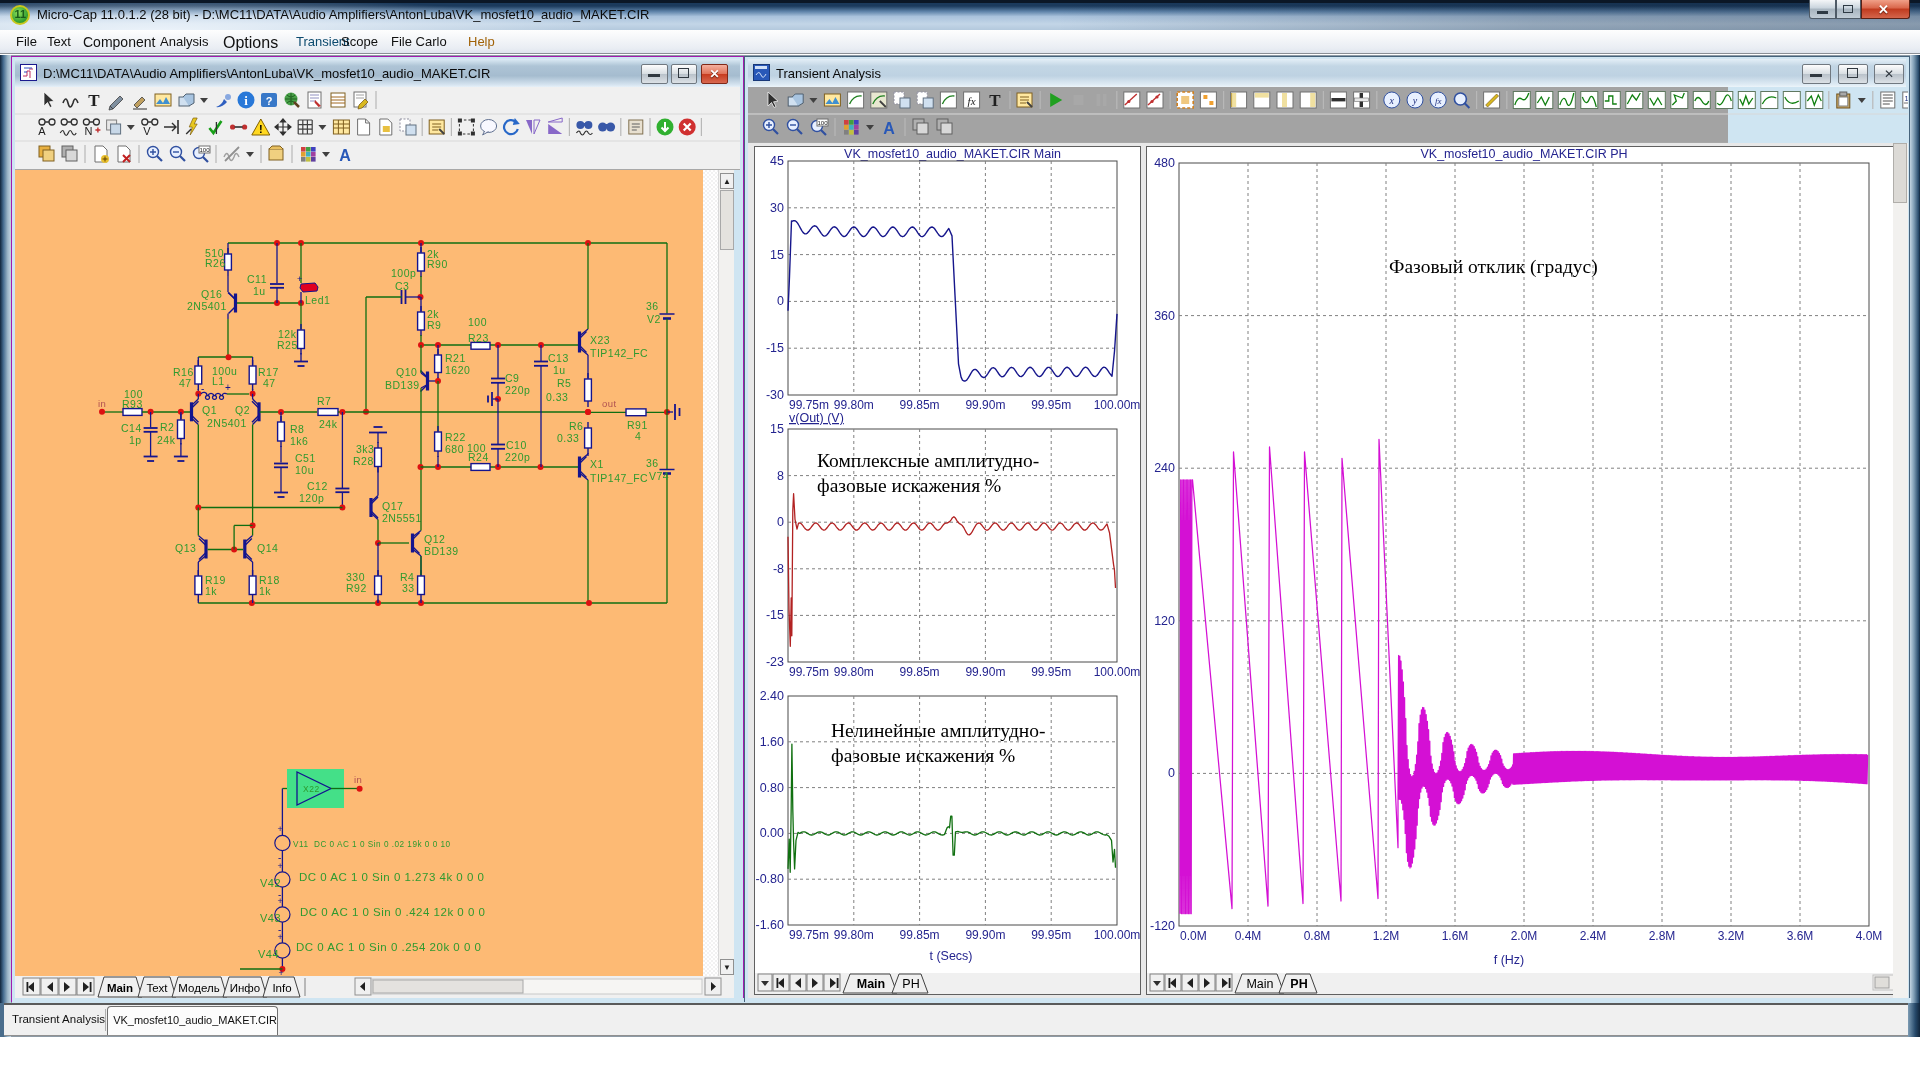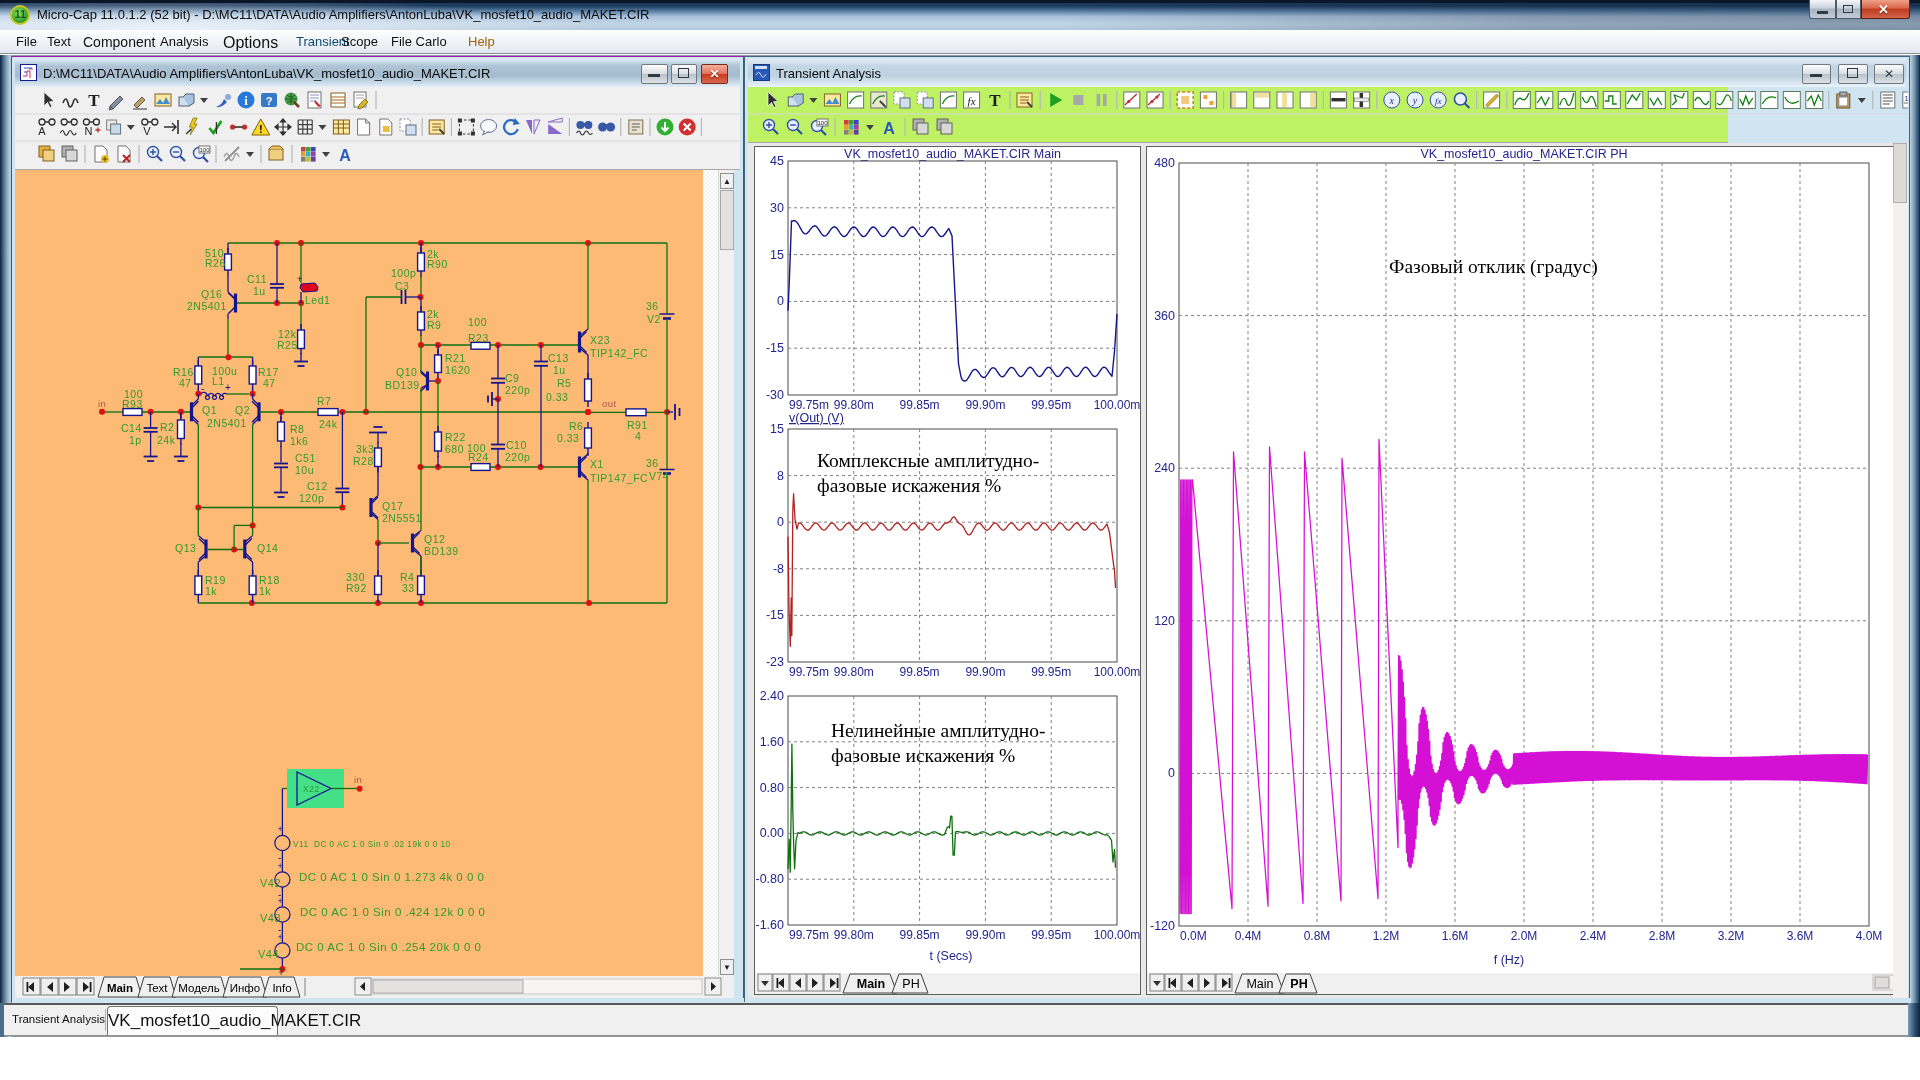--- a/index.html
+++ b/index.html
@@ -4,21 +4,21 @@
 body { width:1920px; height:1080px; overflow:hidden; font-family:"Liberation Sans", sans-serif; background:#fff; position:relative; }
 .abs { position:absolute; }
 </style></head><body>
 
 <div class="abs" style="left:0;top:0;width:1920px;height:30px;background:linear-gradient(180deg,#1b3a5c 0%,#1b3a5c 20%,#5d82a8 38%,#a9c2dc 55%,#c3d5e7 80%,#b4c9dd 100%);"></div>
 <div class="abs" style="left:0;top:0;width:1920px;height:30px;background:linear-gradient(90deg,rgba(12,30,52,0) 55%,rgba(12,30,52,0.25) 80%,rgba(12,30,52,0.32) 100%);"></div>
 <div class="abs" style="left:0;top:0;width:1920px;height:30px;background:radial-gradient(ellipse 600px 46px at 160px 32px, rgba(240,246,252,0.97), rgba(240,246,252,0) 74%);"></div>
 <div class="abs" style="left:0;top:0;width:1920px;height:3px;background:#0b1726;"></div>
 <div class="abs" style="left:10px;top:5px;width:20px;height:20px;border-radius:50%;background:radial-gradient(circle at 40% 35%,#8fe05a,#2f9d2f 70%);border:2px solid #c8c81e;"></div>
 <div class="abs" style="left:14.5px;top:8px;font-size:11px;font-weight:bold;color:#1a5c1a;">11</div>
-<div class="abs" style="left:37px;top:7px;font-size:13px;color:#0a0a0a;">Micro-Cap 11.0.1.2 (52 bit) - D:\MC11\DATA\Audio Amplifiers\AntonLuba\VK_mosfet10_audio_MAKET.CIR</div>
+<div class="abs" style="left:37px;top:7px;font-size:13px;color:#0a0a0a;">Micro-Cap 11.0.1.2 (28 bit) - D:\MC11\DATA\Audio Amplifiers\AntonLuba\VK_mosfet10_audio_MAKET.CIR</div>
 
 <div class="abs" style="left:1809px;top:0;width:27px;height:19px;background:linear-gradient(180deg,#f4f6f8,#c9d4dd 45%,#a7b4bf 50%,#c2cdd6);border:1px solid #4e5a66;border-top:none;border-radius:0 0 0 3px;"></div>
 <div class="abs" style="left:1817px;top:11px;width:11px;height:3px;background:#2e3a44;"></div>
 <div class="abs" style="left:1836px;top:0;width:25px;height:19px;background:linear-gradient(180deg,#f4f6f8,#c9d4dd 45%,#a7b4bf 50%,#c2cdd6);border:1px solid #4e5a66;border-top:none;"></div>
 <div class="abs" style="left:1843px;top:5px;width:10px;height:8px;border:1.5px solid #2e3a44;background:transparent;"></div>
 <div class="abs" style="left:1861px;top:0;width:49px;height:19px;background:linear-gradient(180deg,#f0a088,#d9664a 45%,#c03a1e 50%,#d4654b);border:1px solid #5a2014;border-top:none;border-radius:0 0 3px 0;"></div>
 <div class="abs" style="left:1878px;top:2px;width:16px;height:16px;color:#fff;font-weight:bold;font-size:13px;text-shadow:0 1px 1px #601808;">✕</div>
 
 <div class="abs" style="left:0;top:30px;width:1920px;height:24px;background:linear-gradient(180deg,#fefefe,#e9edf3 80%,#dfe5ee);border-bottom:1px solid #8a8f96;"></div>
 <div class="abs" style="left:16px;top:34px;font-size:13px;color:#101010;white-space:nowrap;">File</div>
@@ -767,21 +767,21 @@
         <path d="M2,10 q3,-5 5,0 q2,5 5,-1" stroke="#d0e0f8" fill="none"></path>
       </svg>
   </div>
   <div class="abs" style="left:31px;top:9px;font-size:13px;color:#0a0a0a;">Transient Analysis</div>
   <div class="abs" style="left:1057px;top:7px;width:29px;height:20px;background:linear-gradient(180deg,#fdfdfd,#d7dde2 50%,#b9c2ca 52%,#dce1e6);border:1px solid #707880;border-radius:2px;"></div>
   <div class="abs" style="left:1065px;top:17px;width:12px;height:3px;background:#303840;"></div>
   <div class="abs" style="left:1093px;top:7px;width:30px;height:20px;background:linear-gradient(180deg,#fdfdfd,#d7dde2 50%,#b9c2ca 52%,#dce1e6);border:1px solid #707880;border-radius:2px;"></div>
   <div class="abs" style="left:1102px;top:11px;width:11px;height:10px;border:1.5px solid #303840;"></div>
   <div class="abs" style="left:1129px;top:7px;width:30px;height:20px;background:linear-gradient(180deg,#fdfdfd,#d7dde2 50%,#b9c2ca 52%,#dce1e6);border:1px solid #707880;border-radius:2px;text-align:center;font-size:12px;color:#303840;line-height:19px;">✕</div>
 
-  <div class="abs" style="left:3px;top:30px;width:980px;height:56px;background:#bef264;border-bottom:1px solid #a8a8a8;">
+  <div class="abs" style="left:3px;top:30px;width:980px;height:56px;background:#a3a3a3;border-bottom:1px solid #a8a8a8;">
     <svg width="1160" height="56" style="position:absolute">
       <line x1="0" y1="27" x2="1160" y2="27" stroke="#d8d8d8"></line>
       <g transform="translate(13,2)">
           <path d="M7,3 L7,17 L10.5,13.5 L13,18.5 L15,17.5 L12.5,12.8 L17,12.2 Z" fill="#303030" stroke="#fff" stroke-width="0.7"></path>
         </g>
 <g transform="translate(36.2,2)">
           <rect x="4" y="8" width="10" height="9" fill="#d0e0f0" stroke="#506070"></rect>
           <path d="M8,8 l3,-3 8,0 0,9 -5,3" fill="#a8c4e0" stroke="#506070"></path>
         </g>
 <polygon points="61.400000000000006,11 69.4,11 65.4,16" fill="#404040"></polygon>
@@ -1218,16 +1218,16 @@
   </div>
 
   <div class="abs" style="left:1148px;top:86px;width:15px;height:855px;background:#f2f1ef;">
     <div style="position:absolute;left:0px;top:0px;width:14px;height:60px;background:#dcdad6;border:1px solid #b0aeaa;"></div>
   </div>
   <div class="abs" style="left:0;top:941px;width:1166px;height:5px;background:#cfe5f2;"></div>
 </div>
 
 <div class="abs" style="left:0;top:1003px;width:1920px;height:33px;background:#f0f0f0;border-top:2px solid #5a5a5a;border-bottom:1px solid #909090;"></div>
 <div class="abs" style="left:12px;top:1009px;width:94px;height:22px;color:#101010;text-align:center;line-height:20px;border-right:1px solid #b0b0b0;white-space:nowrap;font-size:11.5px;">Transient Analysis</div>
-<div class="abs" style="left:107px;top:1006px;width:171px;height:29px;background:#fcfcfc;border:1px solid #707070;border-bottom:none;border-radius:4px 4px 0 0;font-size:17px;color:#101010;text-align:center;line-height:27px;white-space:nowrap;">VK_mosfet10_audio_MAKET.CIR</div>
+<div class="abs" style="left:107px;top:1006px;width:171px;height:29px;background:#fcfcfc;border:1px solid #707070;border-bottom:none;border-radius:4px 4px 0 0;font-size:11px;color:#101010;text-align:right;line-height:27px;white-space:nowrap;">VK_mosfet10_audio_MAKET.CIR</div>
 <div class="abs" style="left:0;top:1003px;width:4px;height:52px;background:#4a6d8c;"></div>
 <div class="abs" style="left:1908px;top:1003px;width:12px;height:34px;background:linear-gradient(90deg,#7d9cb4,#274a6b 60%,#10243a);"></div>
 <div class="abs" style="left:0;top:1037px;width:1920px;height:43px;background:#fff;"></div>
 
 </body></html>

